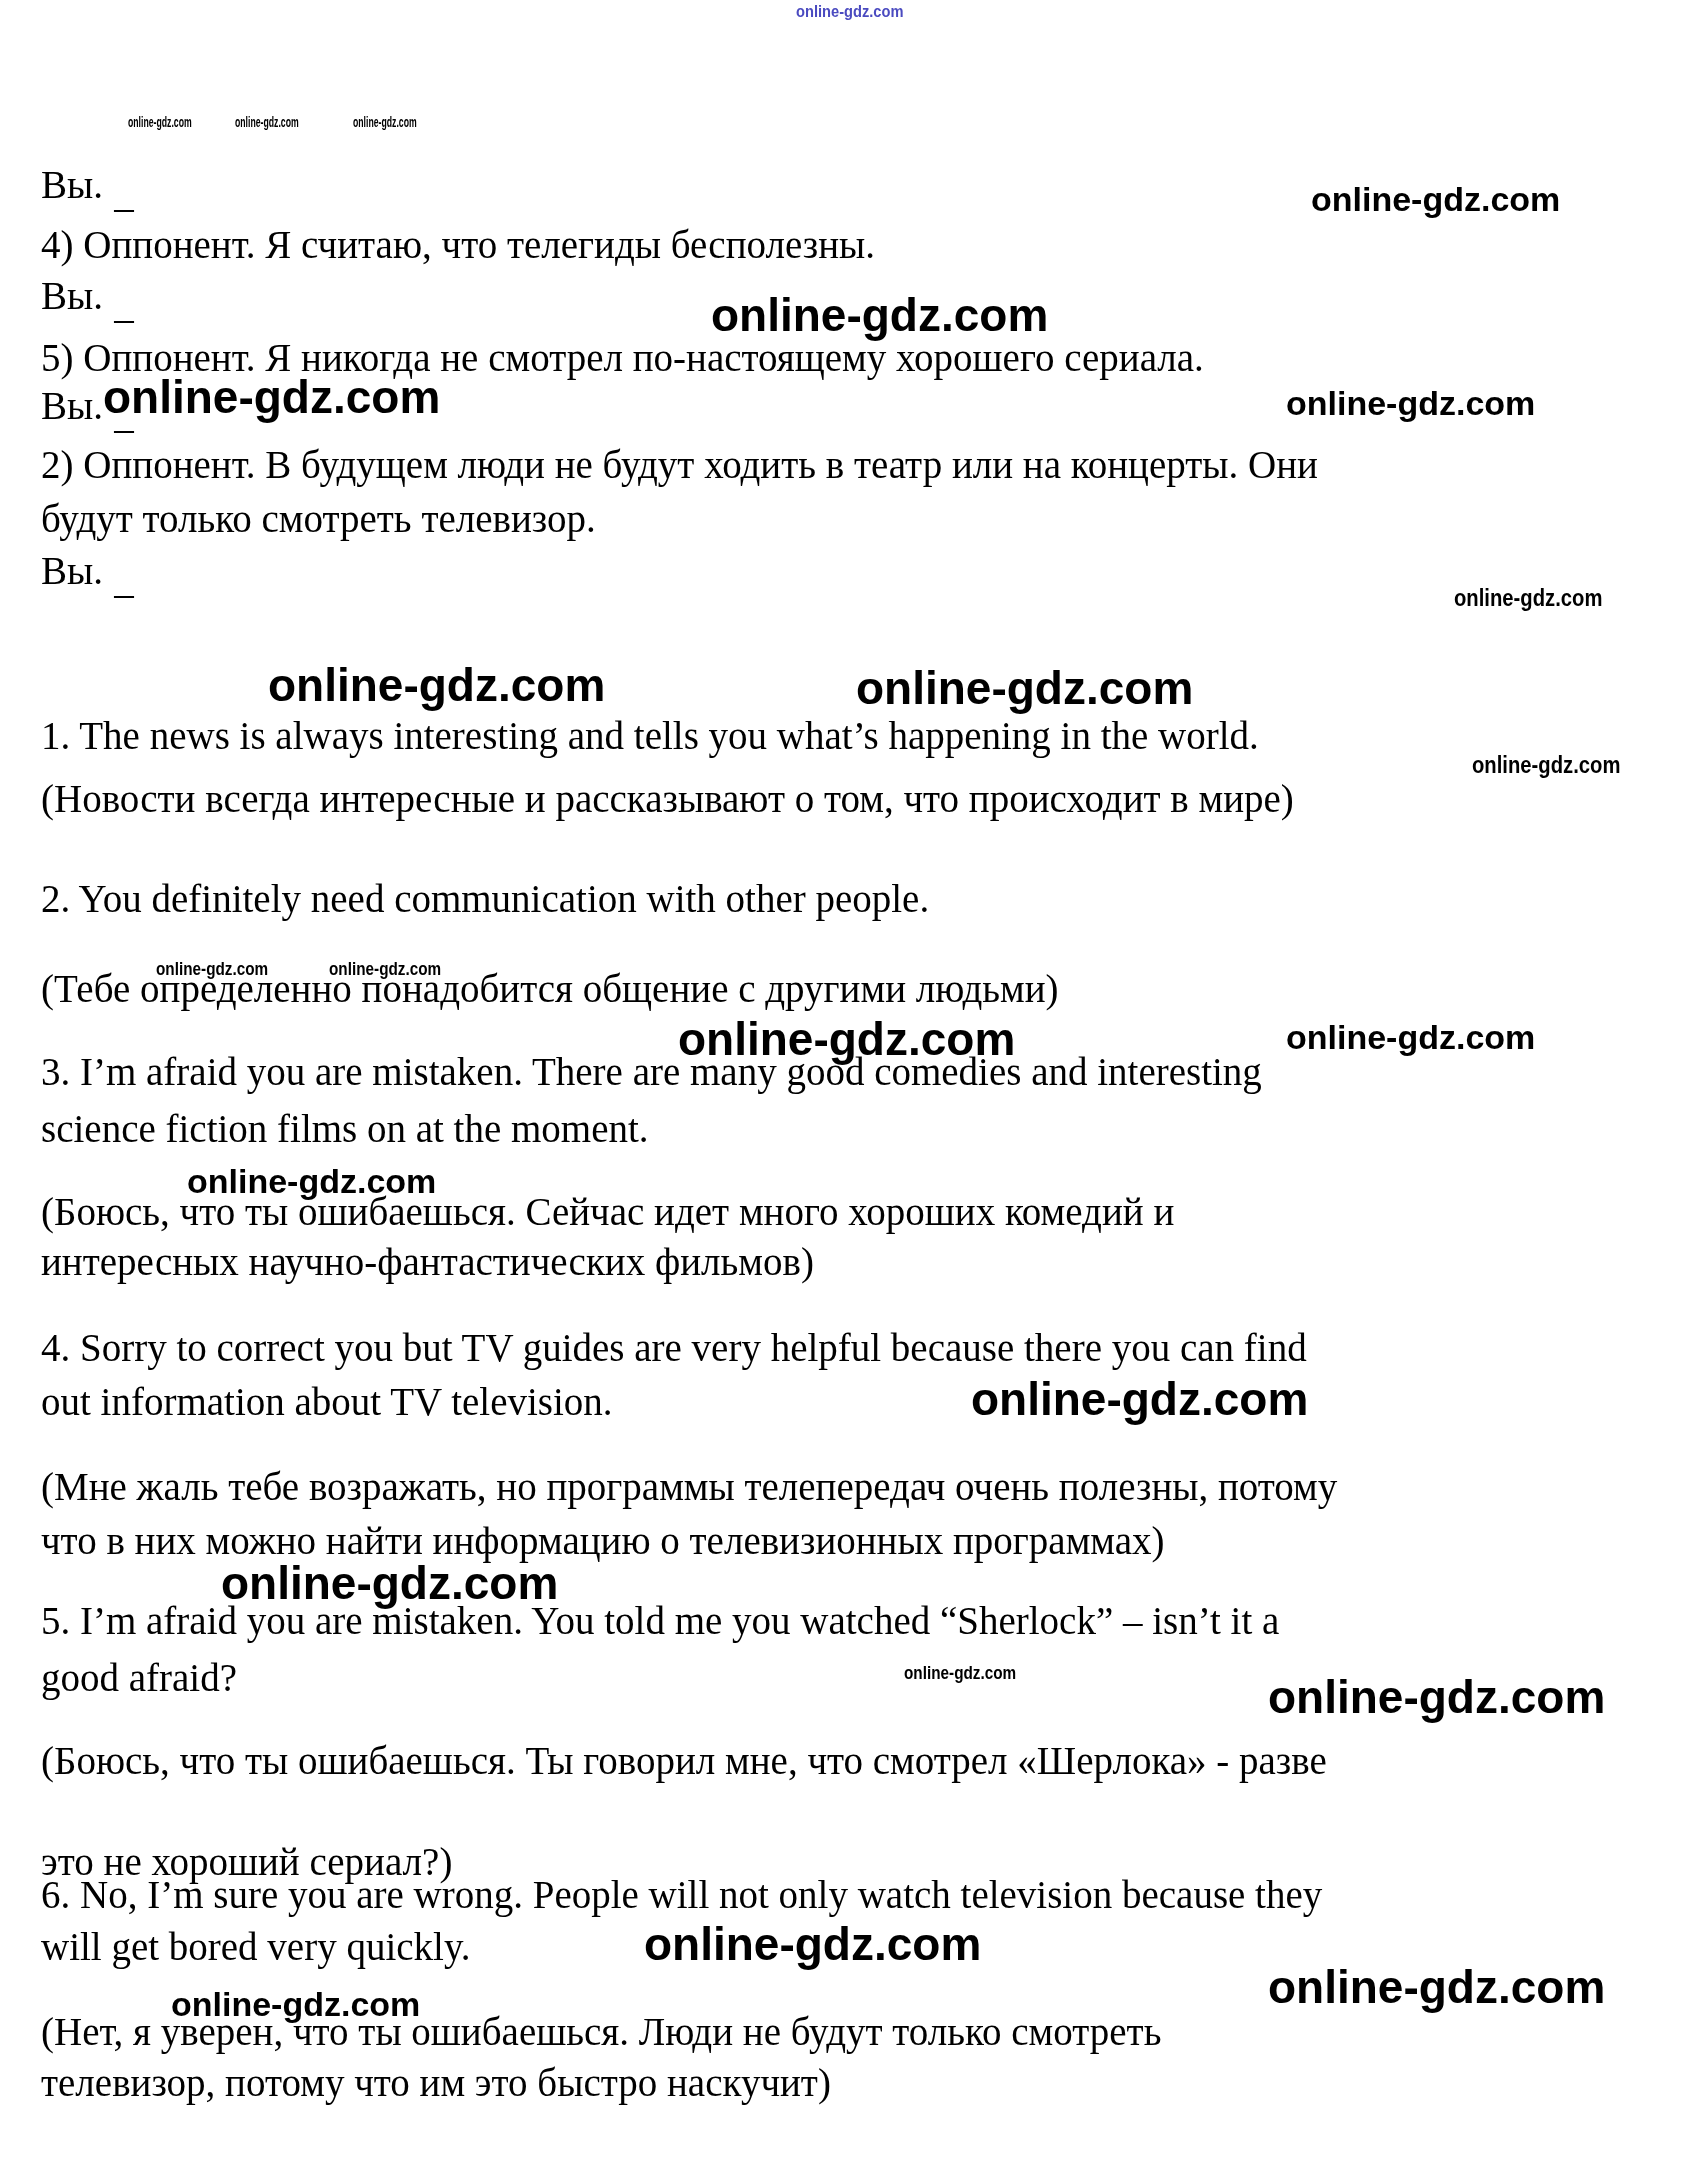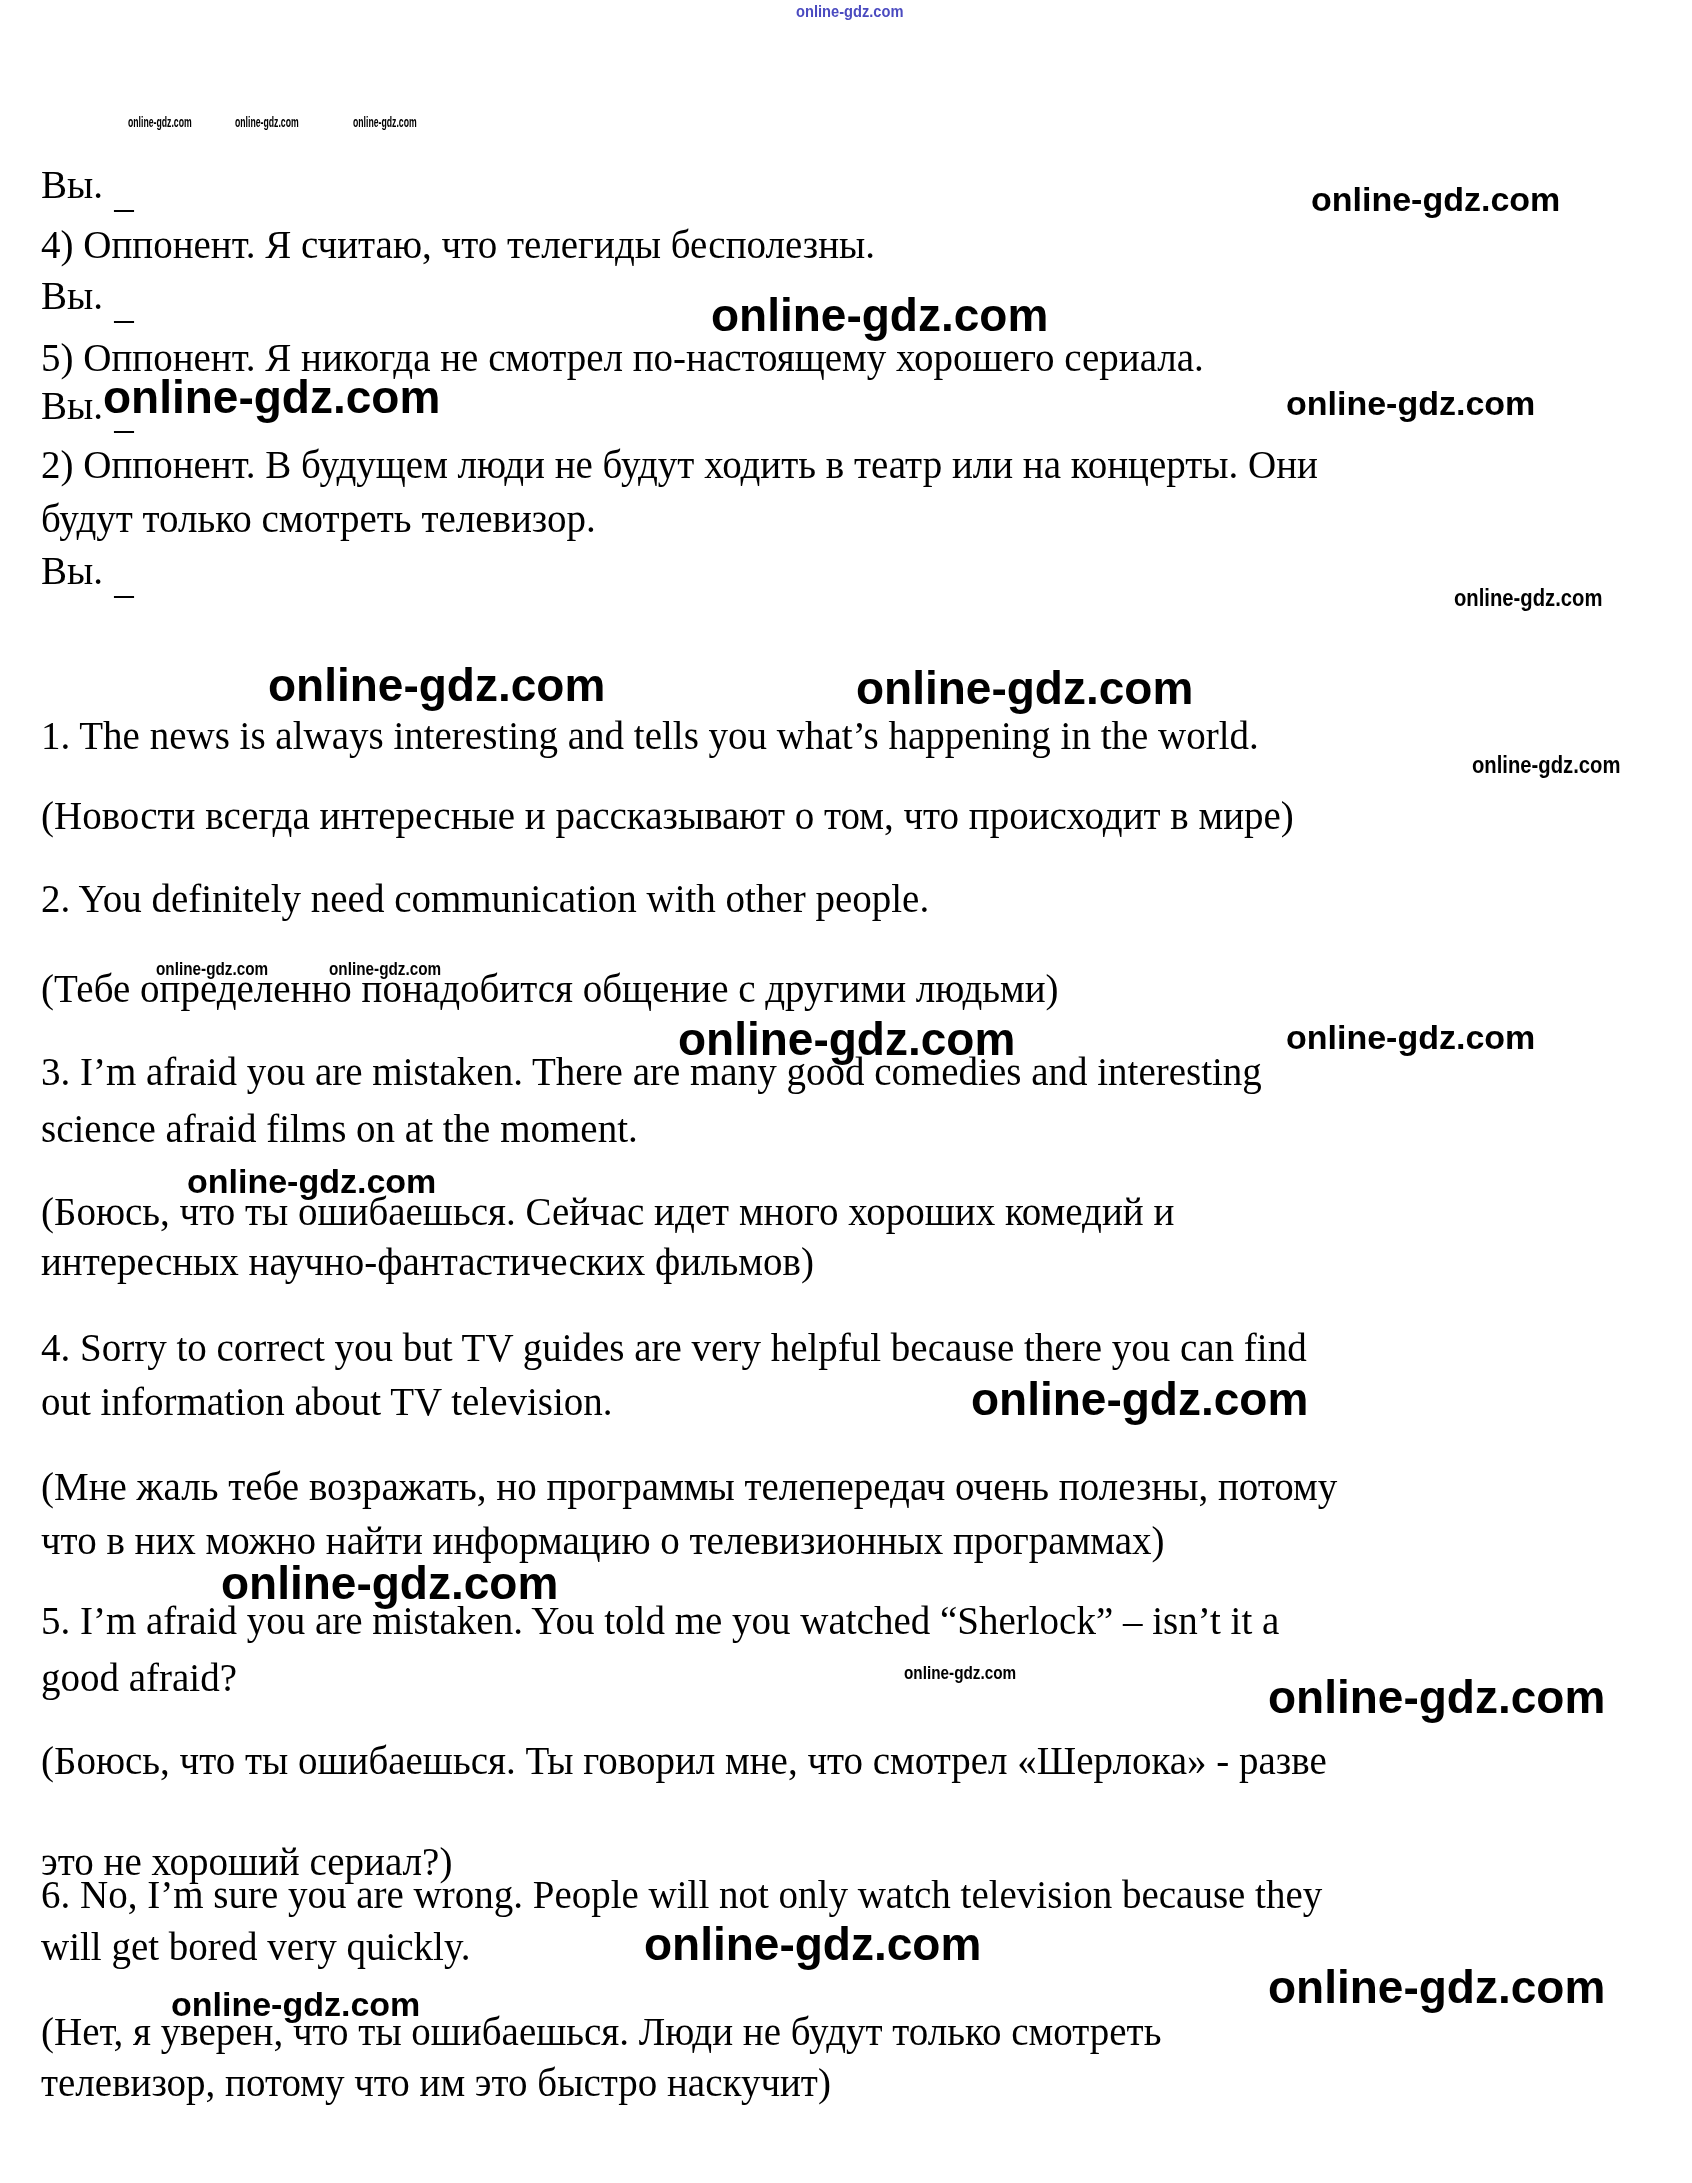--- a/index.html
+++ b/index.html
@@ -78,27 +78,27 @@
   <div class="tl" style="top:276px"><span>Вы.</span><span class="blank"> _</span></div>
 
   <div class="tl" style="top:338px">5) Оппонент. Я никогда не смотрел по-настоящему хорошего сериала.</div>
   <div class="tl" style="top:386px"><span>Вы.</span><span class="blank"> _</span></div>
 
   <div class="tl" style="top:445px">2) Оппонент. В будущем люди не будут ходить в театр или на концерты. Они</div>
   <div class="tl" style="top:499px">будут только смотреть телевизор.</div>
   <div class="tl" style="top:551px"><span>Вы.</span><span class="blank"> _</span></div>
 
   <div class="tl" style="top:716px">1. The news is always interesting and tells you what’s happening in the world.</div>
-  <div class="tl" style="top:796px">(Новости всегда интересные и рассказывают о том, что происходит в мире)</div>
+  <div class="tl" style="top:779px">(Новости всегда интересные и рассказывают о том, что происходит в мире)</div>
 
   <div class="tl" style="top:879px">2. You definitely need communication with other people.</div>
   <div class="tl" style="top:969px">(Тебе определенно понадобится общение с другими людьми)</div>
 
   <div class="tl" style="top:1052px">3. I’m afraid you are mistaken. There are many good comedies and interesting</div>
-  <div class="tl" style="top:1109px">science afraid films on at the moment.</div>
+  <div class="tl" style="top:1109px">science fiction films on at the moment.</div>
   <div class="tl" style="top:1192px">(Боюсь, что ты ошибаешься. Сейчас идет много хороших комедий и</div>
   <div class="tl" style="top:1242px">интересных научно-фантастических фильмов)</div>
 
   <div class="tl" style="top:1328px">4. Sorry to correct you but TV guides are very helpful because there you can find</div>
   <div class="tl" style="top:1382px">out information about TV television.</div>
   <div class="tl" style="top:1467px">(Мне жаль тебе возражать, но программы телепередач очень полезны, потому</div>
   <div class="tl" style="top:1521px">что в них можно найти информацию о телевизионных программах)</div>
 
   <div class="tl" style="top:1601px">5. I’m afraid you are mistaken. You told me you watched “Sherlock” – isn’t it a</div>
   <div class="tl" style="top:1658px">good afraid?</div>

